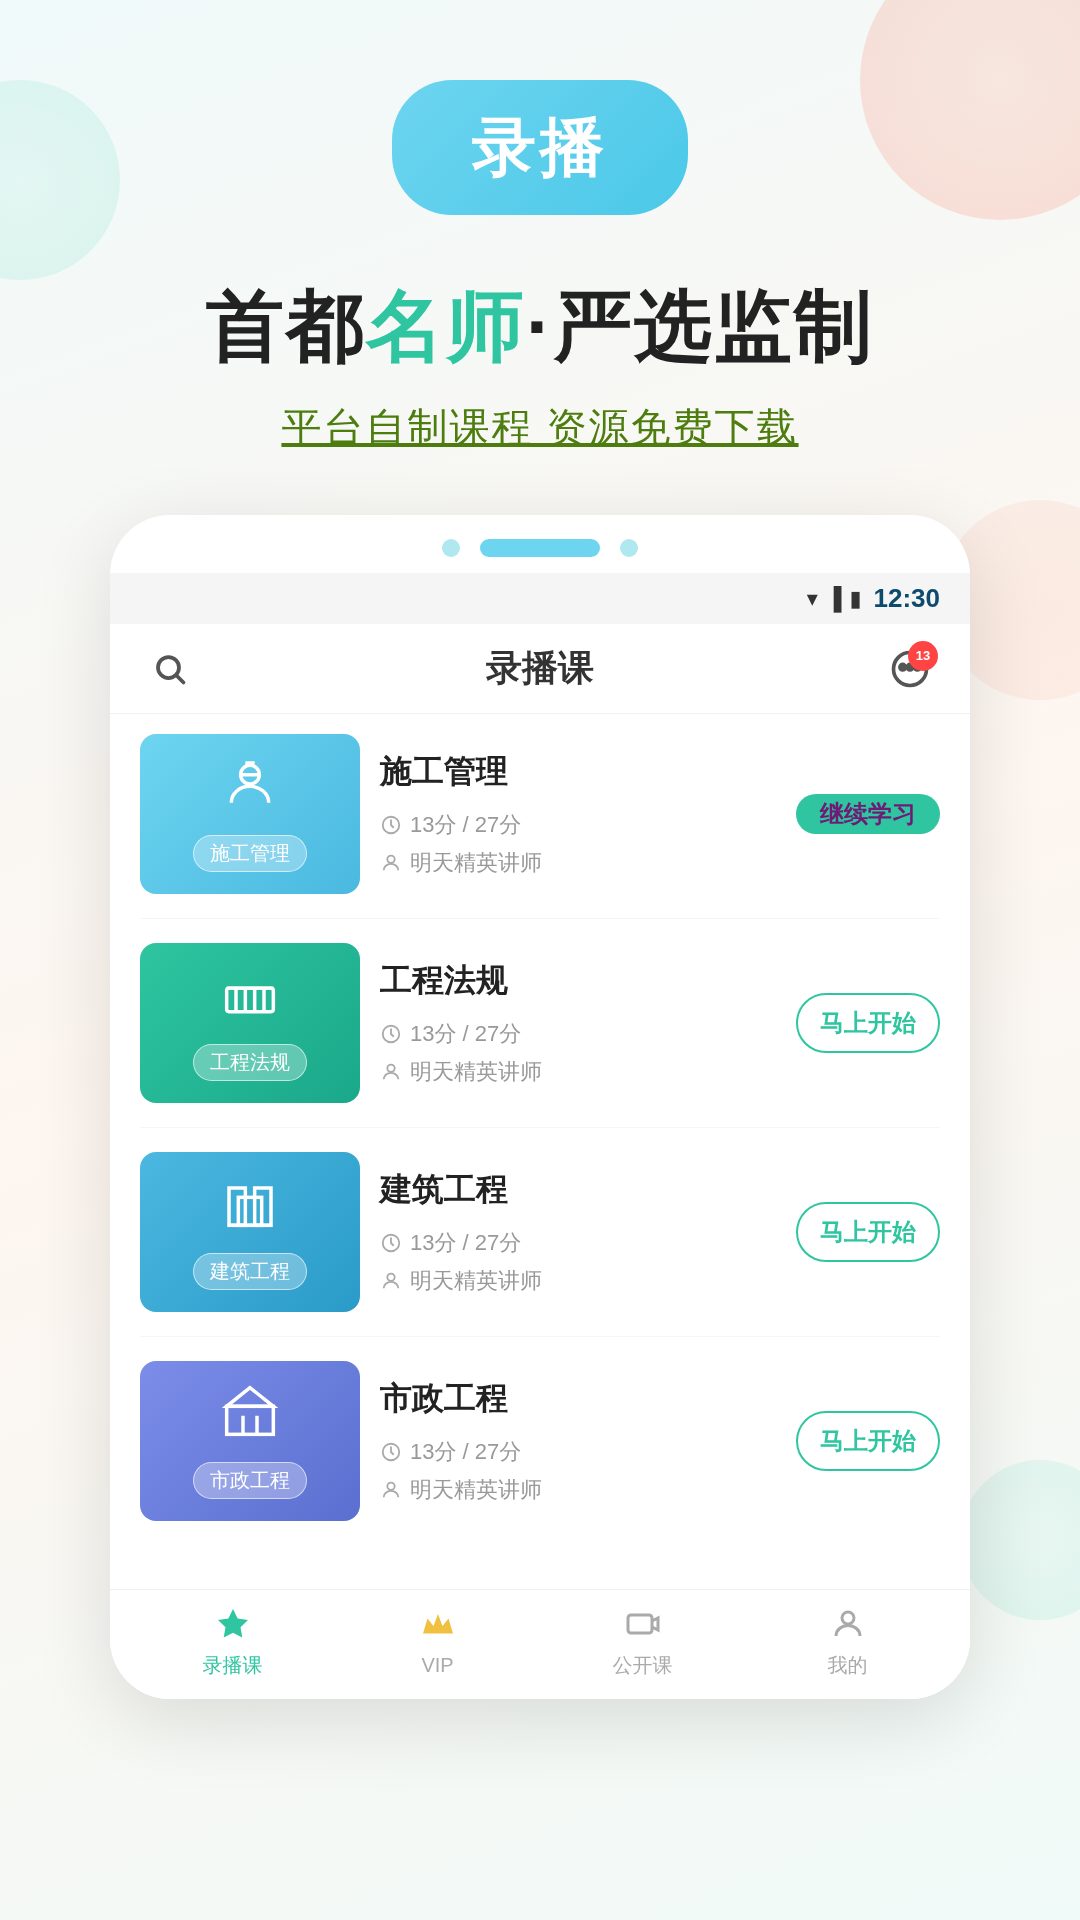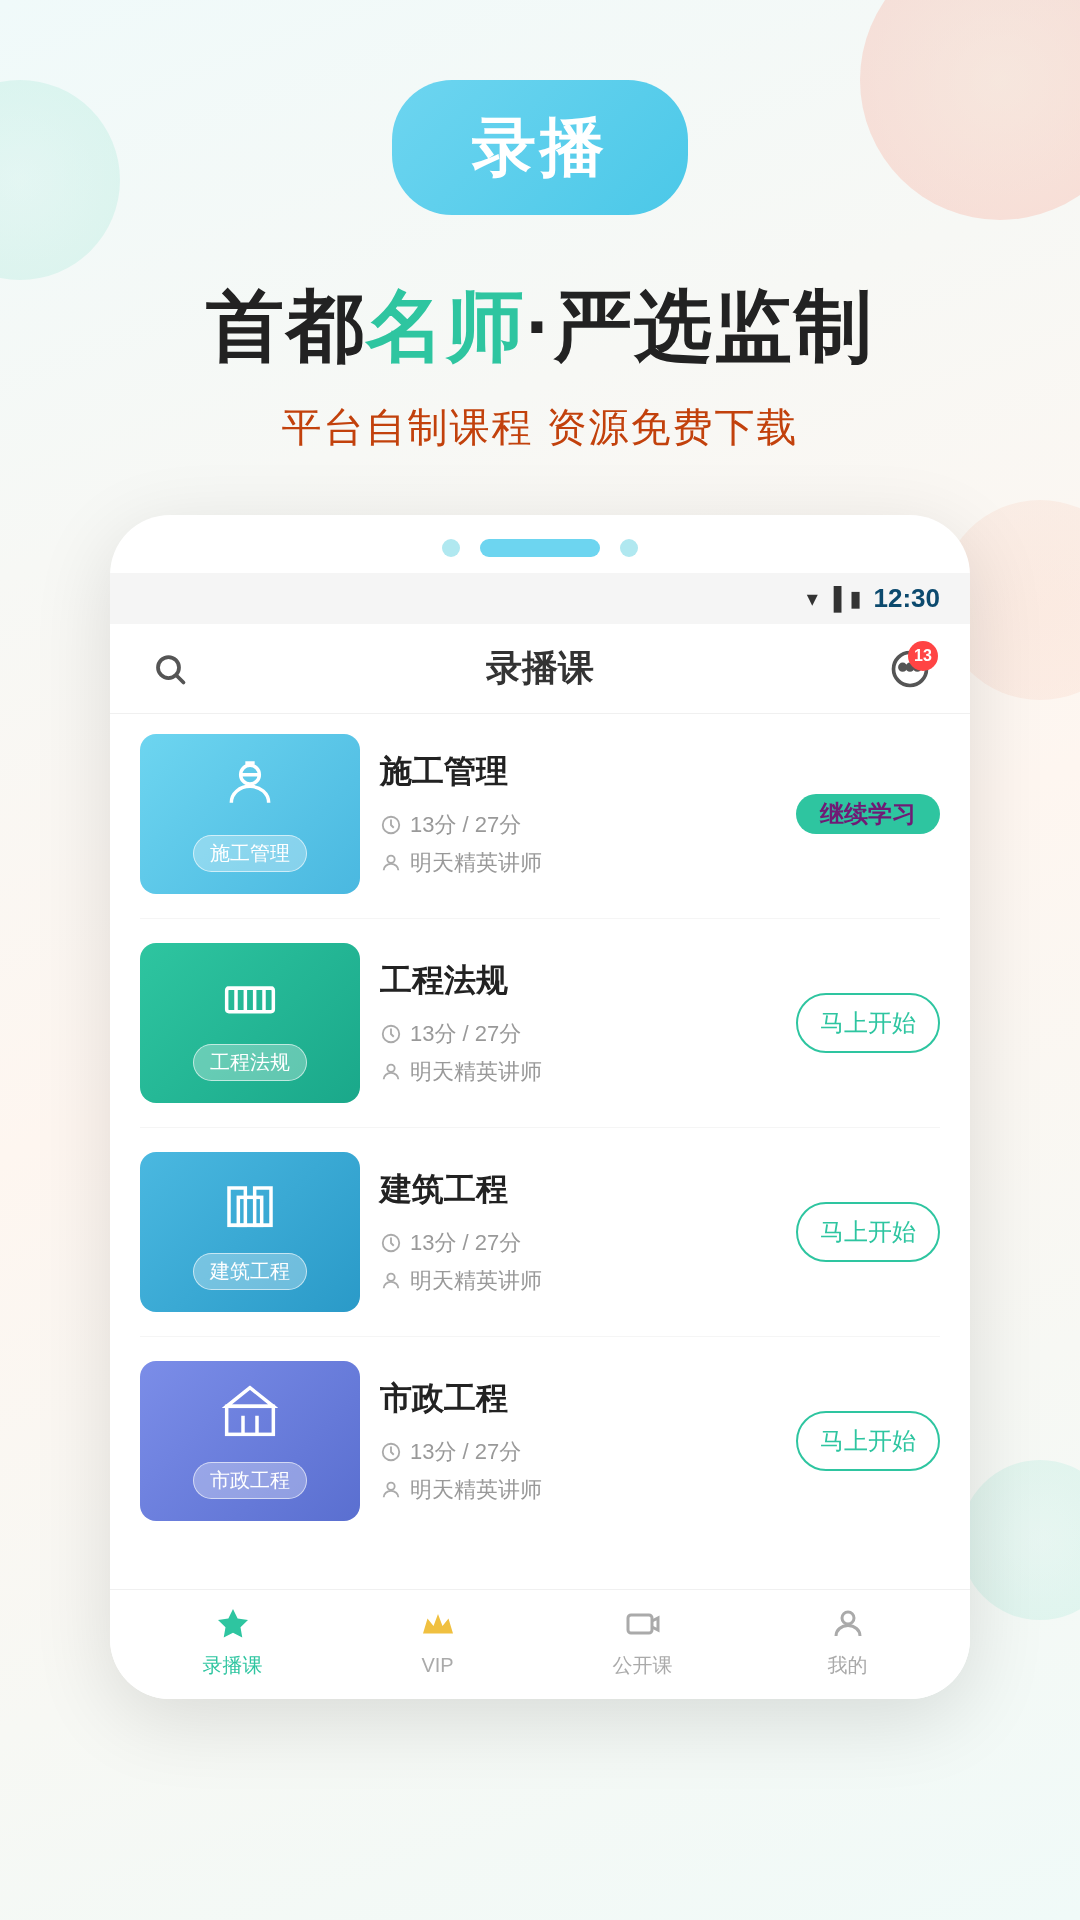--- a/index.html
+++ b/index.html
@@ -67,23 +67,24 @@
       color: #222;
       margin-bottom: 20px;
       letter-spacing: 2px;
     }
     .headline .highlight {
       color: #2ec5a0;
     }
 
     .subtitle {
       font-size: 40px;
-      color: #c2410c;
+      color: #4d7c0f;
       letter-spacing: 2px;
       margin-bottom: 60px;
+      text-decoration: underline;
     }
 
     
     .phone-mockup {
       width: 860px;
       background: white;
       border-radius: 60px;
       box-shadow: 0 20px 80px rgba(0,0,0,0.12);
       overflow: hidden;
       position: relative;
@@ -152,21 +153,21 @@
     .notification-wrap {
       position: relative;
       width: 48px; height: 48px;
       display: flex; align-items: center; justify-content: center;
     }
     .notification-badge {
       position: absolute;
       top: -4px; right: -4px;
       background: #ff4444;
       color: white;
-      font-size: 16px;
+      font-size: 13px;
       font-weight: 700;
       width: 30px; height: 30px;
       border-radius: 50%;
       display: flex; align-items: center; justify-content: center;
     }
 
     
     .course-list {
       padding: 20px 30px;
     }
@@ -247,21 +248,21 @@
       font-weight: 600;
       padding: 4px 24px;
       border-radius: 30px;
       border: none;
       white-space: nowrap;
     }
     .btn-start {
       background: white;
       color: #2ec5a0;
       font-size: 24px;
-      font-weight: 400;
+      font-weight: 700;
       padding: 12px 22px;
       border-radius: 30px;
       border: 2px solid #2ec5a0;
       white-space: nowrap;
     }
 
     
     .bottom-nav {
       display: flex;
       align-items: center;

